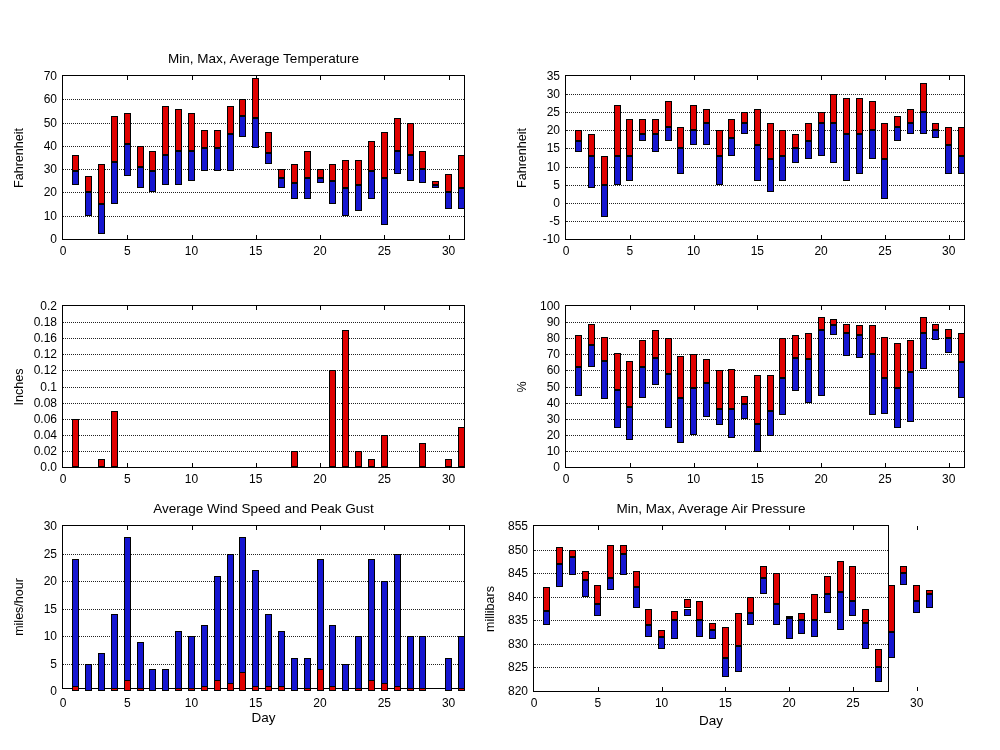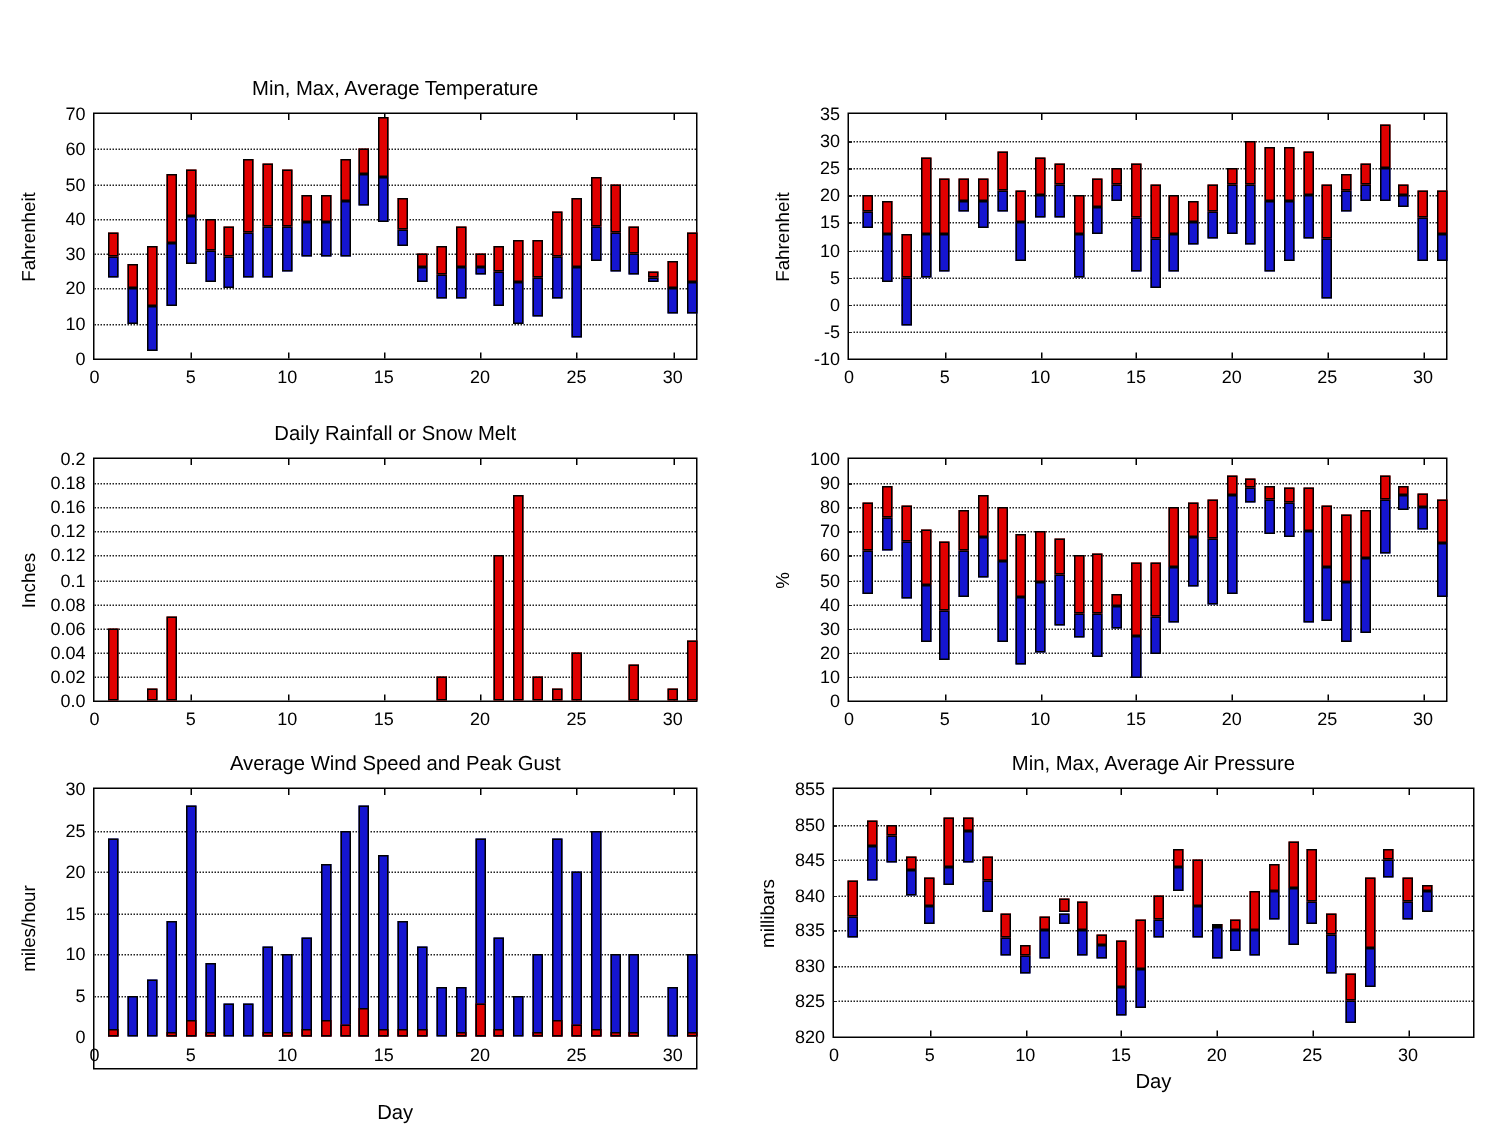--- a/index.html
+++ b/index.html
@@ -227,21 +227,20 @@
         <div class="bar" style="left: 366.436px; top: 54.3333px; height: 7.24444px; background: rgb(21, 21, 208);"></div>
         <div class="bar" style="left: 366.436px; top: 47.0889px; height: 7.24444px; background: rgb(224, 0, 0);"></div>
         <div class="bar" style="left: 379.192px; top: 68.8222px; height: 28.9778px; background: rgb(21, 21, 208);"></div>
         <div class="bar" style="left: 379.192px; top: 50.7111px; height: 18.1111px; background: rgb(224, 0, 0);"></div>
         <div class="bar" style="left: 391.949px; top: 79.6889px; height: 18.1111px; background: rgb(21, 21, 208);"></div>
         <div class="bar" style="left: 391.949px; top: 50.7111px; height: 28.9778px; background: rgb(224, 0, 0);"></div>
       </div>
   </div>
 
   <div class="chart" style="left:62px;top:305px;width:403px;height:163px;">
-    <div class="chart-title">Daily Rainfall or Snow Melt</div>
     <div class="ylabel">Inches</div>
     <div class="plot">
         <div class="ytick" style="top: 154px;">0.0</div>
         <div class="gridline" style="top: 144.9px;"></div>
         <div class="ytick" style="top: 137.9px;">0.02</div>
         <div class="gridline" style="top: 128.8px;"></div>
         <div class="ytick" style="top: 121.8px;">0.04</div>
         <div class="gridline" style="top: 112.7px;"></div>
         <div class="ytick" style="top: 105.7px;">0.06</div>
         <div class="gridline" style="top: 96.6px;"></div>
@@ -391,21 +390,21 @@
         <div class="bar" style="left: 353.679px; top: 11.27px; height: 16.1px; background: rgb(224, 0, 0);"></div>
         <div class="bar" style="left: 366.436px; top: 24.15px; height: 9.66px; background: rgb(21, 21, 208);"></div>
         <div class="bar" style="left: 366.436px; top: 17.71px; height: 6.44px; background: rgb(224, 0, 0);"></div>
         <div class="bar" style="left: 379.192px; top: 32.2px; height: 14.49px; background: rgb(21, 21, 208);"></div>
         <div class="bar" style="left: 379.192px; top: 22.54px; height: 9.66px; background: rgb(224, 0, 0);"></div>
         <div class="bar" style="left: 391.949px; top: 56.35px; height: 35.42px; background: rgb(21, 21, 208);"></div>
         <div class="bar" style="left: 391.949px; top: 27.37px; height: 28.98px; background: rgb(224, 0, 0);"></div>
       </div>
   </div>
 
-  <div class="chart" style="left:62px;top:525px;width:403px;height:188px;">
+  <div class="chart" style="left:62px;top:525px;width:403px;height:164px;">
     <div class="chart-title">Average Wind Speed and Peak Gust</div>
     <div class="ylabel">miles/hour</div>
     <div class="xlabel">Day</div>
     <div class="plot">
         <div class="ytick" style="top: 158px;">0</div>
         <div class="gridline" style="top: 137.5px;"></div>
         <div class="ytick" style="top: 130.5px;">5</div>
         <div class="gridline" style="top: 110px;"></div>
         <div class="ytick" style="top: 103px;">10</div>
         <div class="gridline" style="top: 82.5px;"></div>
@@ -483,21 +482,21 @@
         <div class="bar" style="left: 343.519px; top: 110px; height: 55px; background: rgb(21, 21, 208);"></div>
         <div class="bar" style="left: 343.519px; top: 162.25px; height: 2.75px; background: rgb(224, 0, 0);"></div>
         <div class="bar" style="left: 356.372px; top: 110px; height: 55px; background: rgb(21, 21, 208);"></div>
         <div class="bar" style="left: 356.372px; top: 162.25px; height: 2.75px; background: rgb(224, 0, 0);"></div>
         <div class="bar" style="left: 382.077px; top: 132px; height: 33px; background: rgb(21, 21, 208);"></div>
         <div class="bar" style="left: 394.929px; top: 110px; height: 55px; background: rgb(21, 21, 208);"></div>
         <div class="bar" style="left: 394.929px; top: 162.25px; height: 2.75px; background: rgb(224, 0, 0);"></div>
       </div>
   </div>
 
-  <div class="chart" style="left:555px;top:525px;width:428px;height:167px;">
+  <div class="chart" style="left:533px;top:525px;width:356px;height:167px;">
     <div class="chart-title">Min, Max, Average Air Pressure</div>
     <div class="ylabel">millibars</div>
     <div class="xlabel">Day</div>
     <div class="plot">
         <div class="ytick" style="top: 158px;">820</div>
         <div class="gridline" style="top: 141.429px;"></div>
         <div class="ytick" style="top: 134.429px;">825</div>
         <div class="gridline" style="top: 117.857px;"></div>
         <div class="ytick" style="top: 110.857px;">830</div>
         <div class="gridline" style="top: 94.2857px;"></div>

